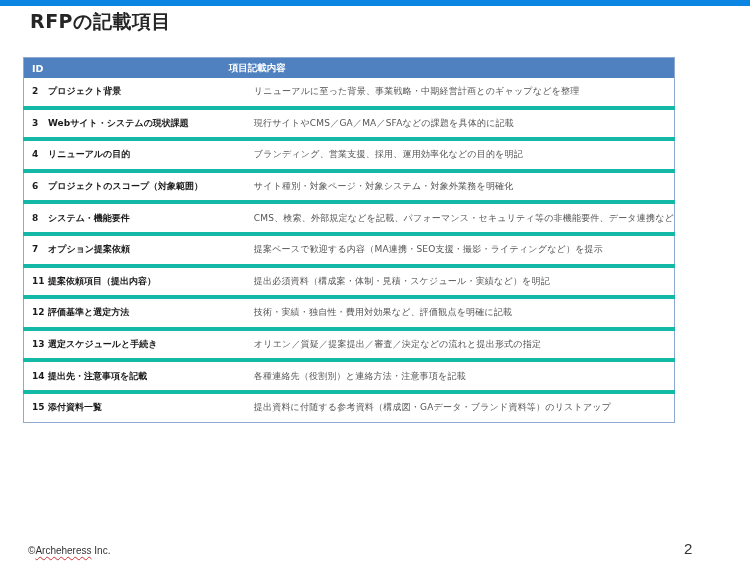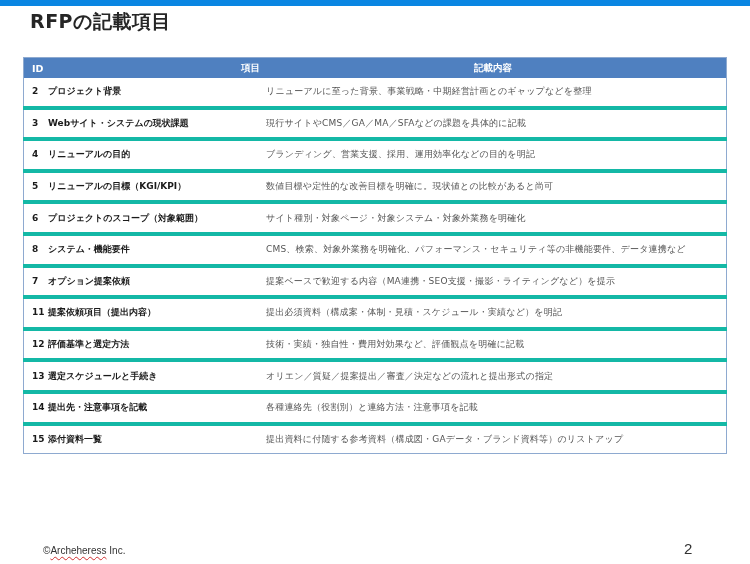--- a/index.html
+++ b/index.html
@@ -13,47 +13,47 @@
     position: absolute; left: 0; top: 0; width: 750px; height: 6px;
     background: #0a86e2;
   }
   .page-title {
     position: absolute; left: 23px; top: 9px;
     font-size: 19px; font-weight: bold; color: #262626;
     letter-spacing: 0.5px;
     margin-left: 7px;
   }
   .rfp-table {
-    position: absolute; left: 23px; top: 57px; width: 704px;
+    position: absolute; left: 23px; top: 57px; width: 652px;
     border-collapse: collapse;
     border: 1px solid #8eaad0;
   }
   .rfp-table th {
     background: #4f80c0; color: #ffffff;
     font-size: 9.5px; font-weight: bold;
     height: 20px; padding: 0; text-align: left;
   }
   .rfp-table th.col-id { padding-left: 8px; width: 22px; }
   .rfp-table th.col-item { text-align: right; padding-left: 96px; width: 110px; }
-  .rfp-table th.col-content { text-align: center; }
+  .rfp-table th.col-content { text-align: left; }
   .rfp-table td {
     height: 27.6px; padding: 0;
     border-top: 4px solid #14b8a6;
     font-size: 9px; white-space: nowrap;
   }
   .rfp-table tr:first-child td { border-top: none; }
   .rfp-table td.cell-item {
     font-weight: bold; color: #1a1a1a; padding-left: 8px;
   }
   .rfp-table td.cell-item .num { display: inline-block; width: 16px; }
   .rfp-table td.cell-content {
     color: #555; padding-left: 6px; letter-spacing: 0.2px;
   }
   .footer-copy {
-    position: absolute; left: 43px; top: 545px;
+    position: absolute; left: 28px; top: 545px;
     font-family: "Liberation Sans", sans-serif;
     font-size: 10px; color: #333;
   }
   .footer-copy .brand { text-decoration: underline; text-decoration-color: #d03030; text-decoration-style: wavy; text-underline-offset: 2px; }
   .page-number {
     position: absolute; left: 684px; top: 540px;
     font-family: "Liberation Sans", sans-serif;
     font-size: 15px; color: #333;
   }
 </style>
@@ -79,30 +79,26 @@
       </tr>
       <tr>
         <td class="cell-item" colspan="2"><span class="num">3</span><span>Webサイト・システムの現状課題</span></td>
         <td class="cell-content">現行サイトやCMS／GA／MA／SFAなどの課題を具体的に記載</td>
       </tr>
       <tr>
         <td class="cell-item" colspan="2"><span class="num">4</span><span>リニューアルの目的</span></td>
         <td class="cell-content">ブランディング、営業支援、採用、運用効率化などの目的を明記</td>
       </tr>
       <tr>
-        <td class="cell-item" colspan="2"><span class="num">5</span><span>リニューアルの目標（KGI/KPI）</span></td>
-        <td class="cell-content">数値目標や定性的な改善目標を明確に。現状値との比較があると尚可</td>
-      </tr>
-      <tr>
         <td class="cell-item" colspan="2"><span class="num">6</span><span>プロジェクトのスコープ（対象範囲）</span></td>
         <td class="cell-content">サイト種別・対象ページ・対象システム・対象外業務を明確化</td>
       </tr>
       <tr>
         <td class="cell-item" colspan="2"><span class="num">8</span><span>システム・機能要件</span></td>
-        <td class="cell-content">CMS、検索、対象外業務を明確化、パフォーマンス・セキュリティ等の非機能要件、データ連携など</td>
+        <td class="cell-content">CMS、検索、外部規定などを記載、パフォーマンス・セキュリティ等の非機能要件、データ連携など</td>
       </tr>
       <tr>
         <td class="cell-item" colspan="2"><span class="num">7</span><span>オプション提案依頼</span></td>
         <td class="cell-content">提案ベースで歓迎する内容（MA連携・SEO支援・撮影・ライティングなど）を提示</td>
       </tr>
       <tr>
         <td class="cell-item" colspan="2"><span class="num">11</span><span>提案依頼項目（提出内容）</span></td>
         <td class="cell-content">提出必須資料（構成案・体制・見積・スケジュール・実績など）を明記</td>
       </tr>
       <tr>

